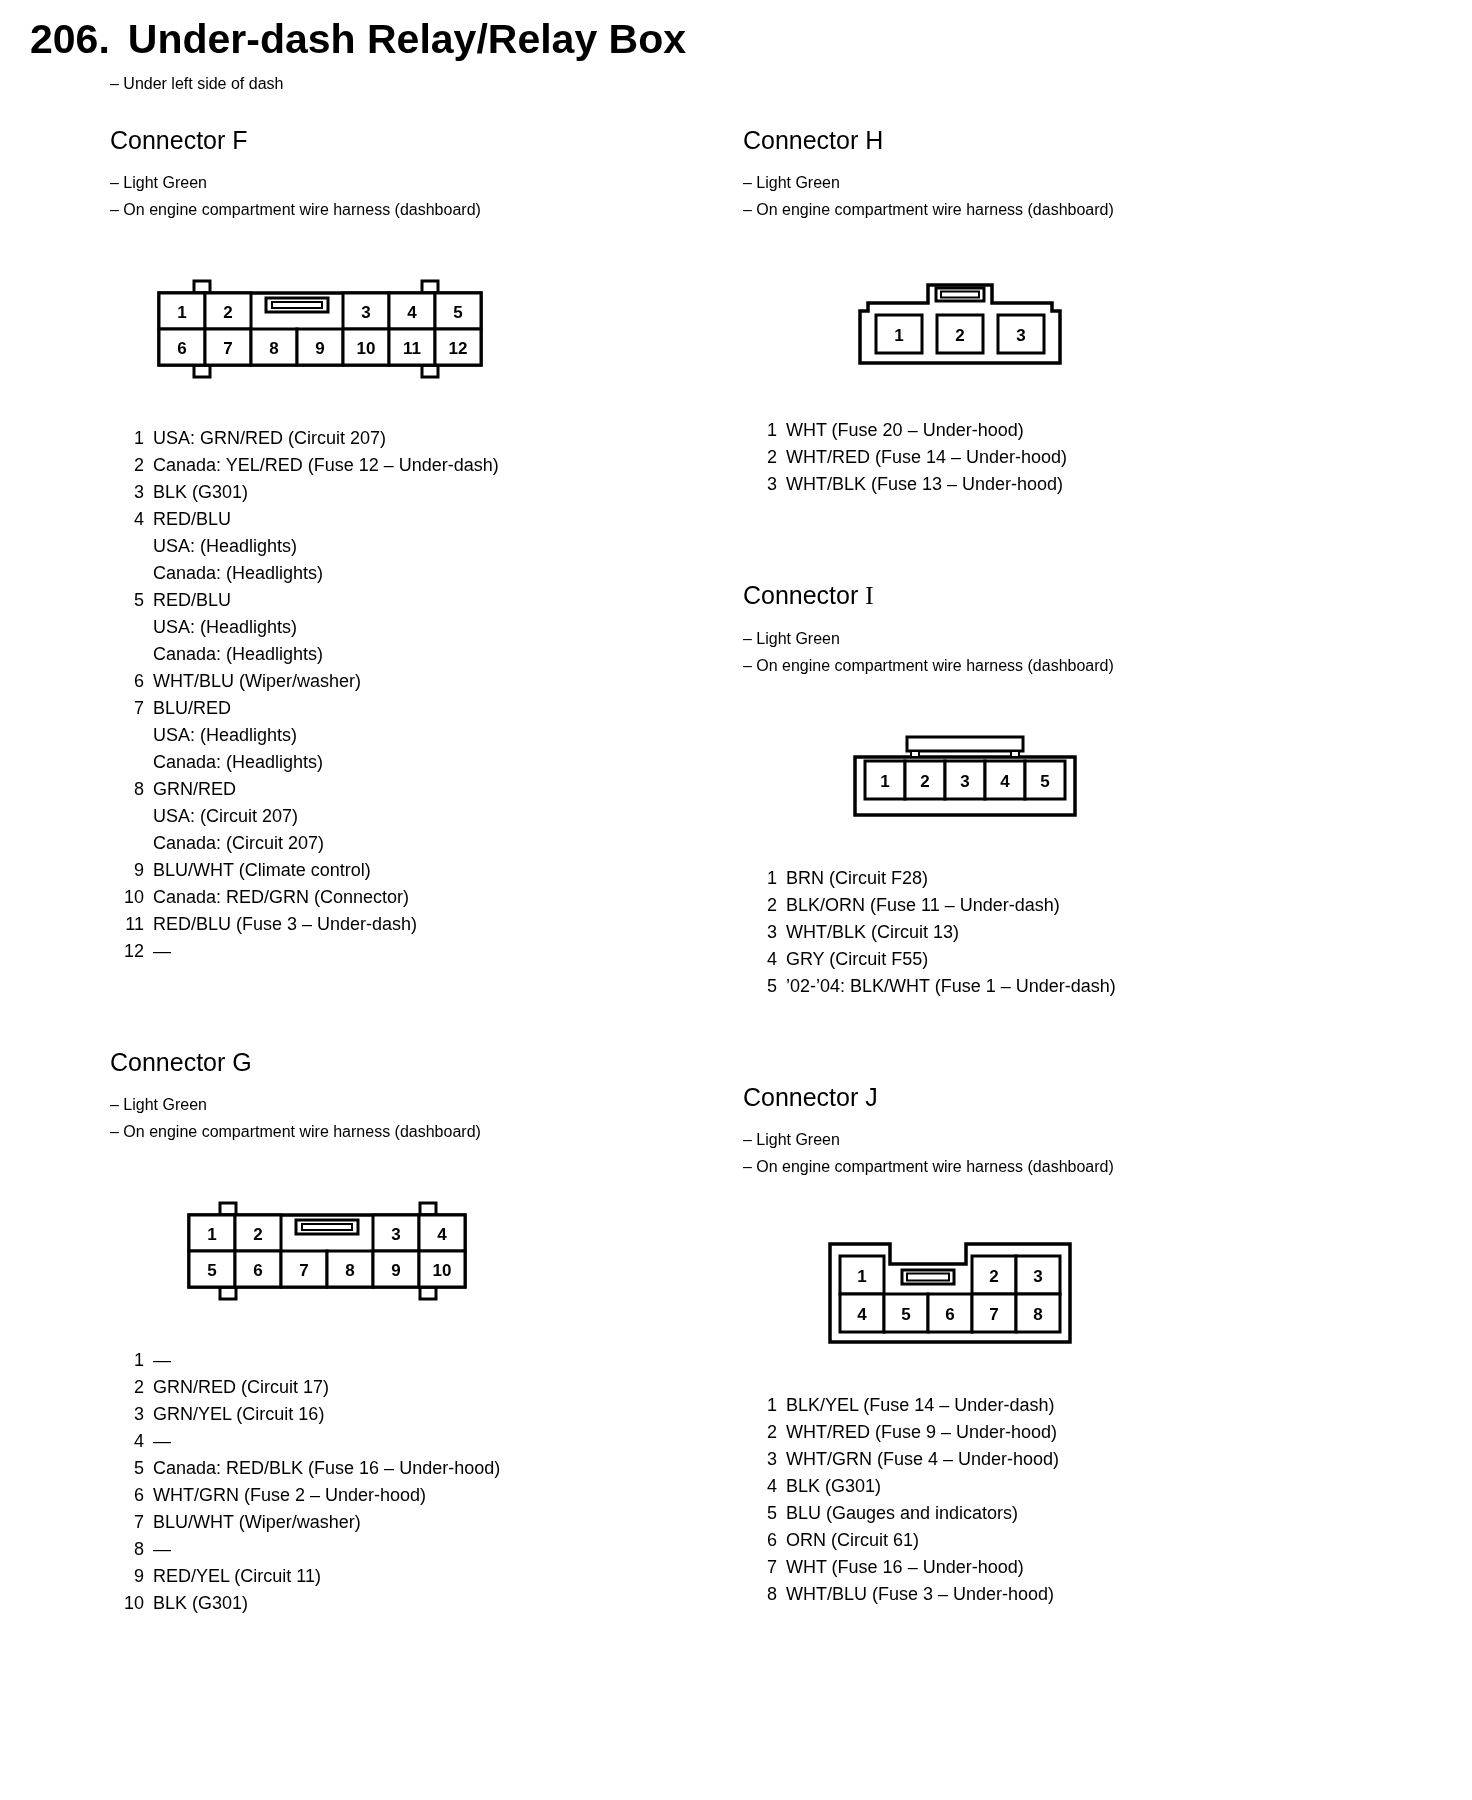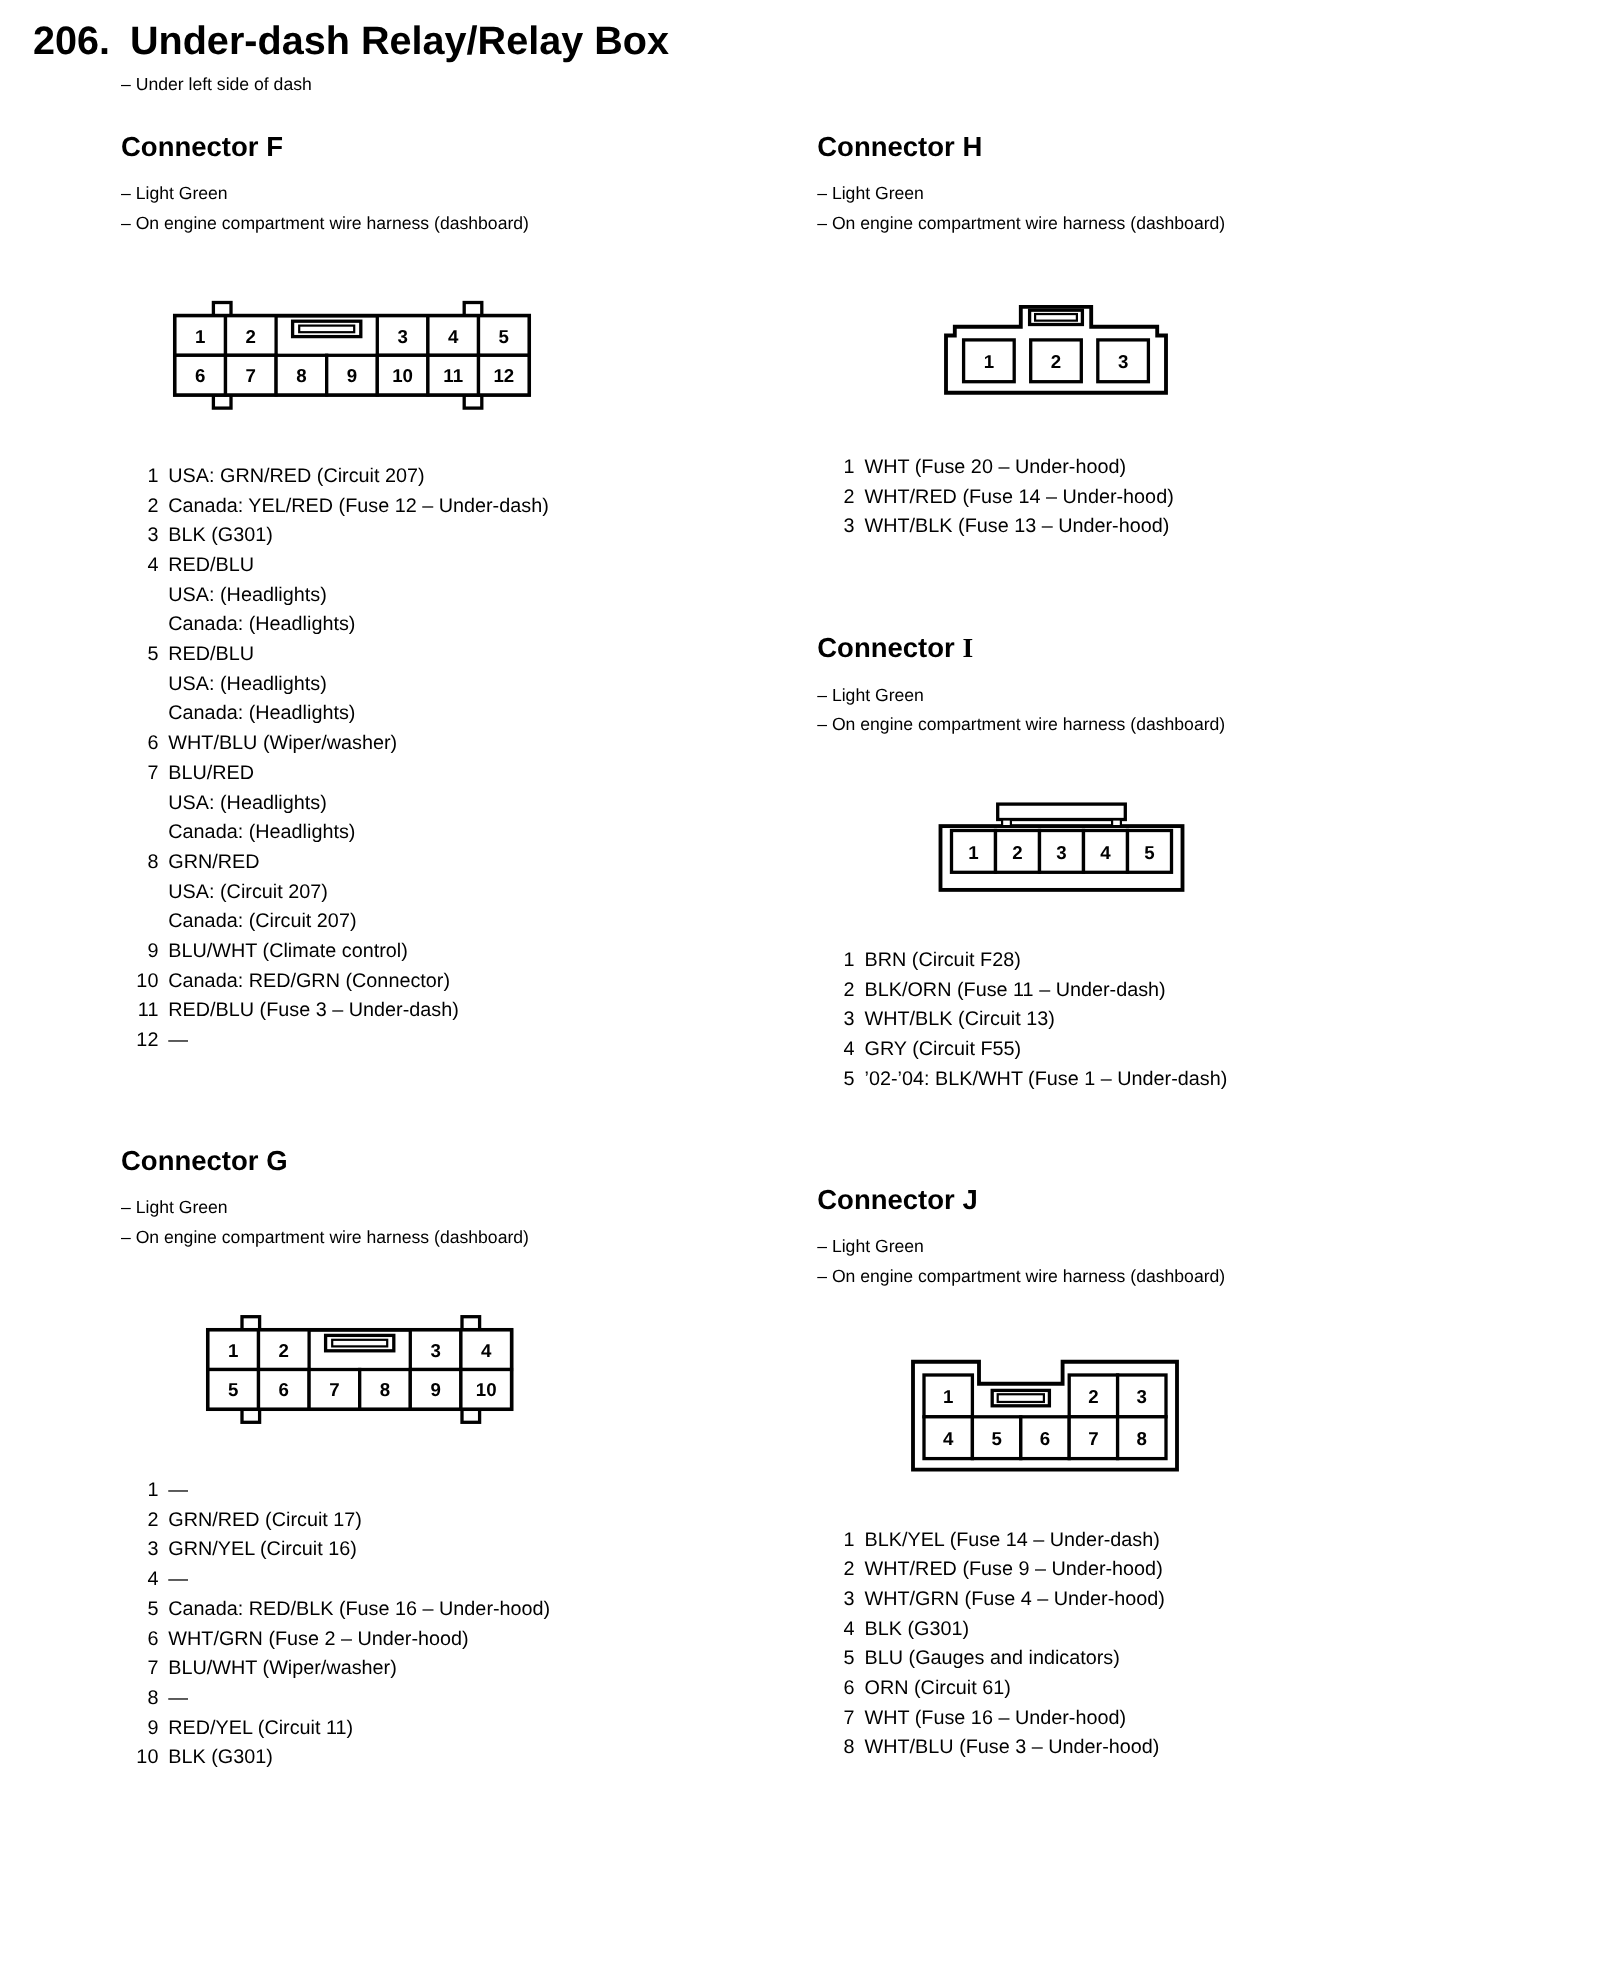--- a/index.html
+++ b/index.html
@@ -6,28 +6,28 @@
   html, body { margin: 0; padding: 0; }
   body {
     width: 1472px;
     min-height: 1800px;
     background: #ffffff;
     color: #000000;
     font-family: "Liberation Sans", "DejaVu Sans", sans-serif;
   }
   .page { padding: 16px 30px 60px 30px; }
   .title-row { display: flex; align-items: baseline; gap: 18px; }
-  .title-num, .page-title { font-size: 36px; font-weight: 700; line-height: 1.15; }
+  .title-num, .page-title { font-size: 41px; font-weight: 700; line-height: 1.15; }
   .subtitle { font-size: 16px; margin: 12px 0 0 80px; }
   .columns { display: flex; margin-top: 32px; align-items: flex-start; }
   .col { flex: 0 0 auto; }
   .col-left  { width: 49.5%; padding-left: 80px; }
   .col-right { width: 50.5%; padding-left: 14px; }
   section.connector { margin-bottom: 82px; }
-  .conn-heading { font-size: 25px; font-weight: 700; margin: 0 0 14px 0; line-height: 1.2; }
+  .conn-heading { font-size: 25px; font-weight: 400; margin: 0 0 14px 0; line-height: 1.2; }
   .h-id.serif { font-family: "Liberation Serif", "DejaVu Serif", serif; }
   .conn-notes div { font-size: 16px; line-height: 27px; }
   .conn-diagram { margin: 52px 0 42px 0; line-height: 0; }
   .pin-list { font-size: 18px; margin-left: 4px; }
   .pin-row { display: flex; line-height: 27px; }
   .pin-num { flex: 0 0 30px; text-align: right; margin-right: 9px; }
   .pin-text { white-space: pre-wrap; }
 </style>
 </head>
 <body>

